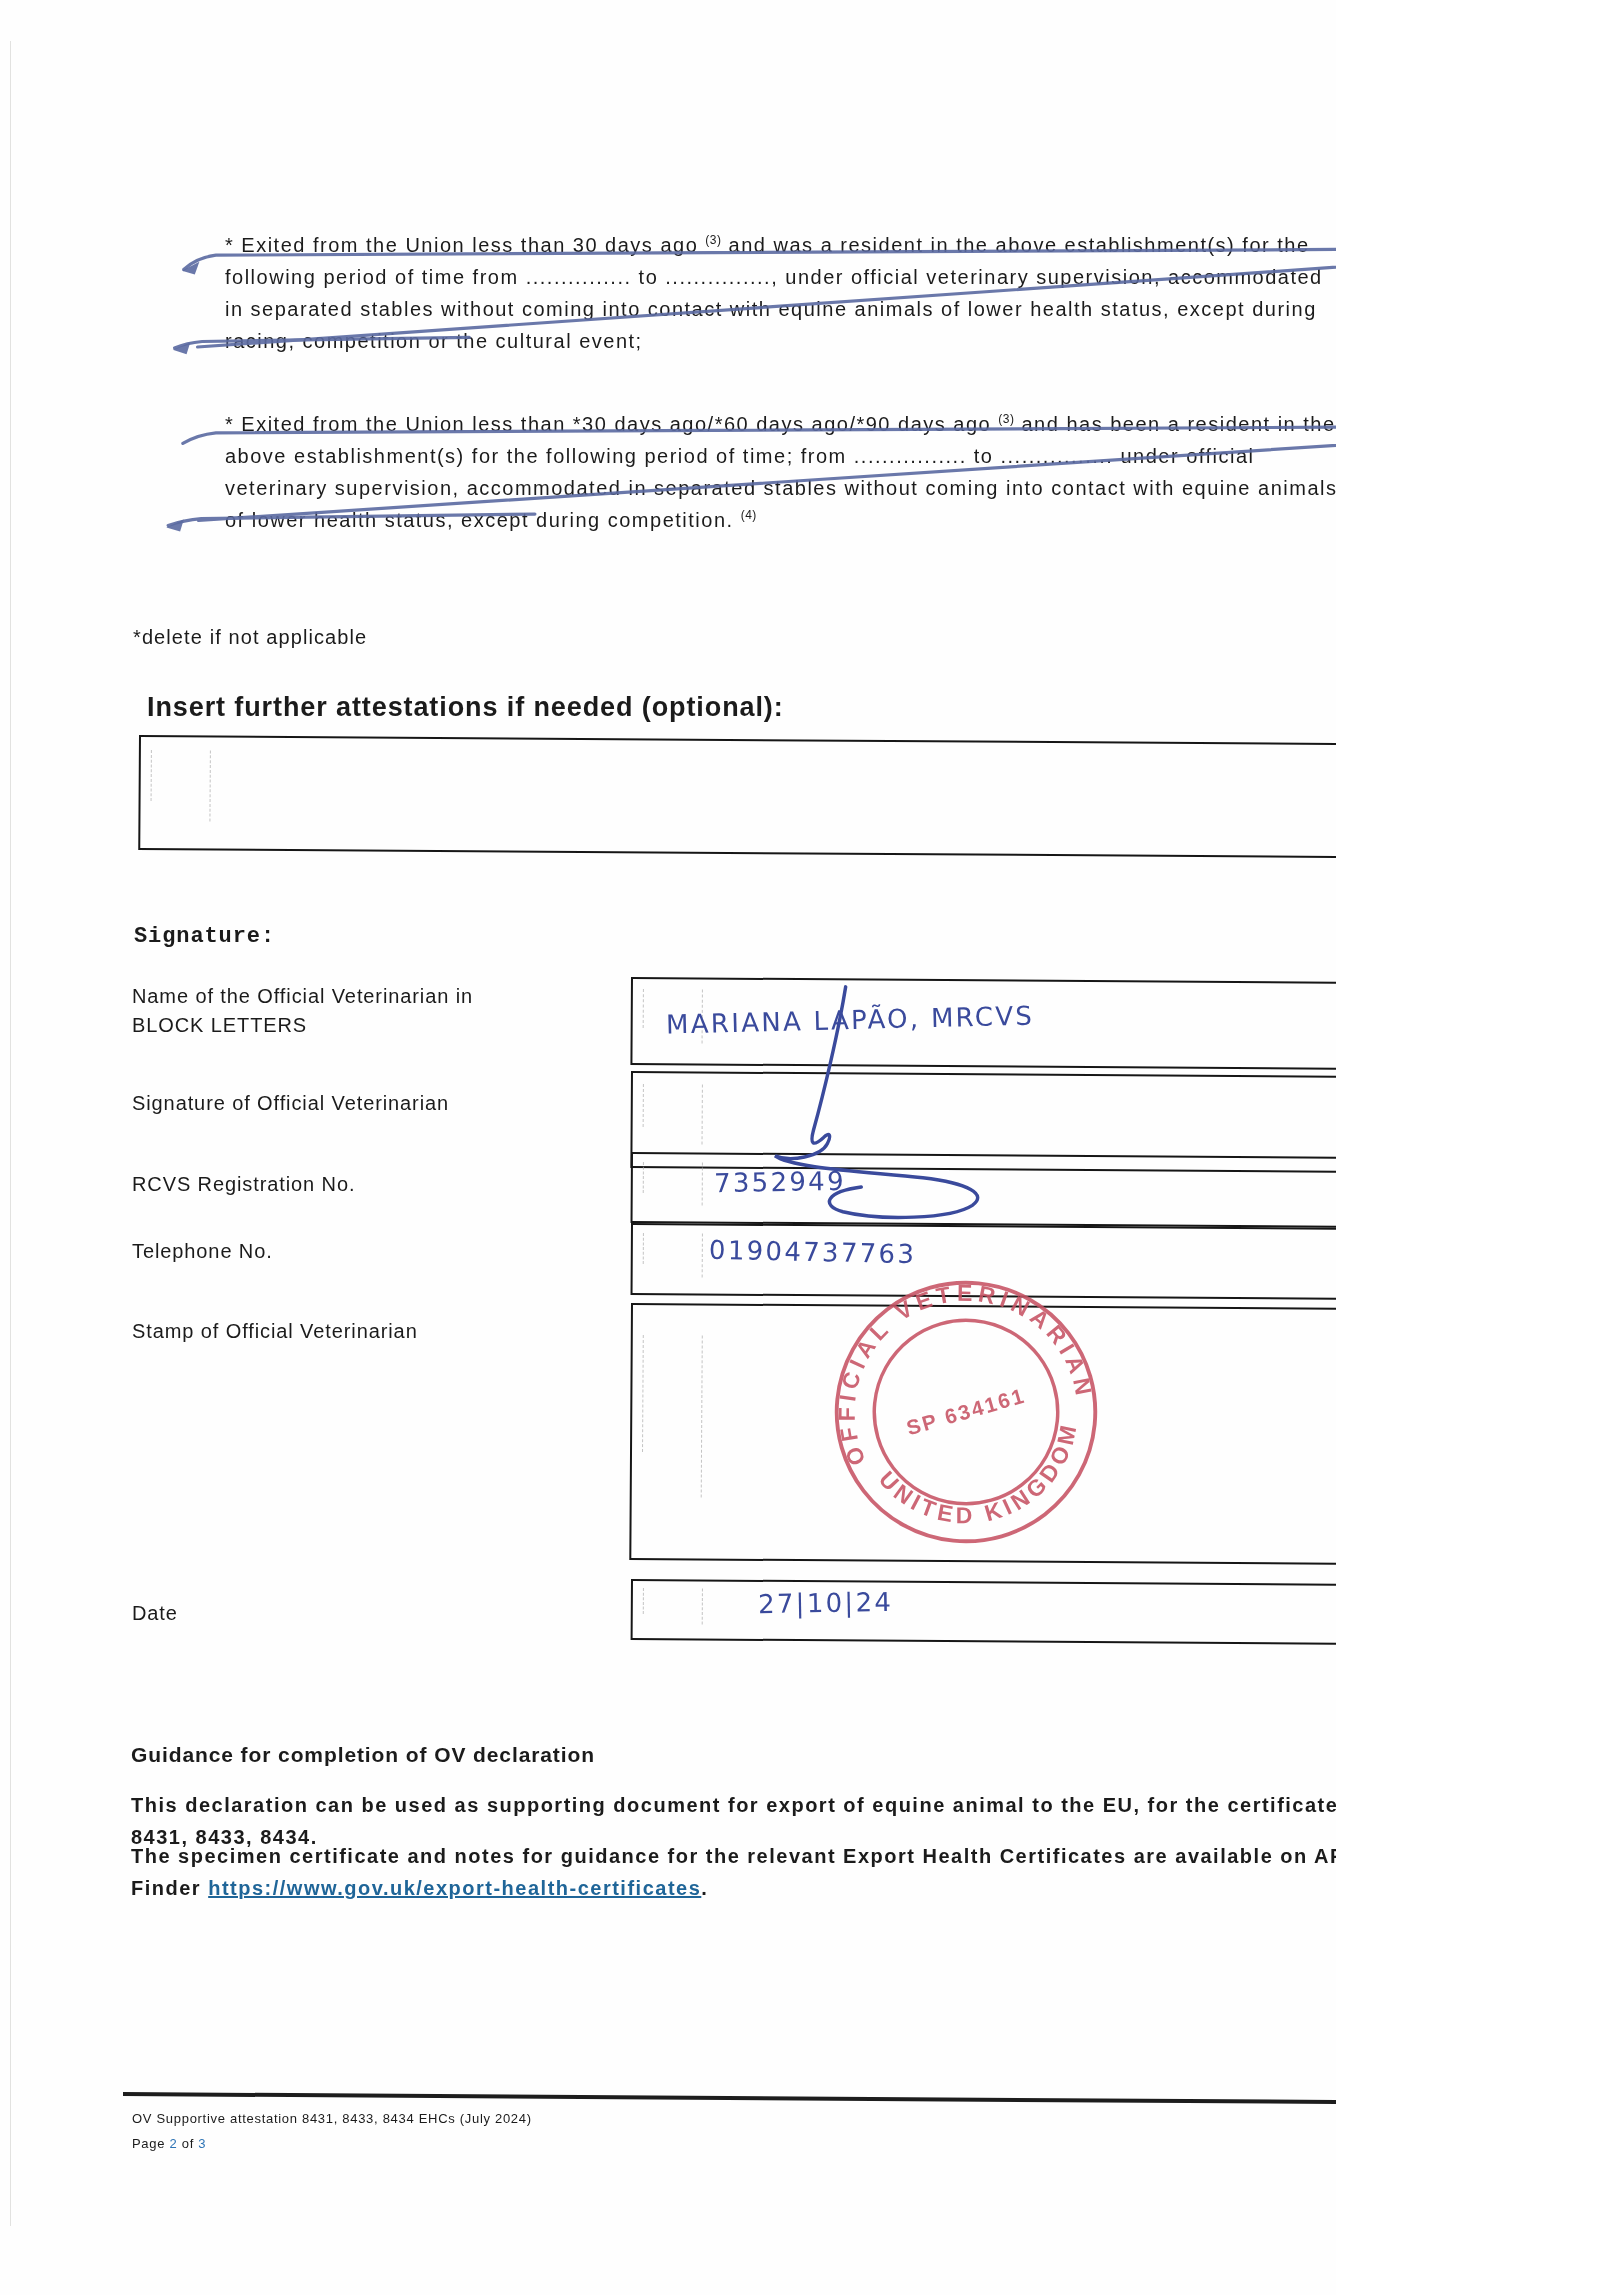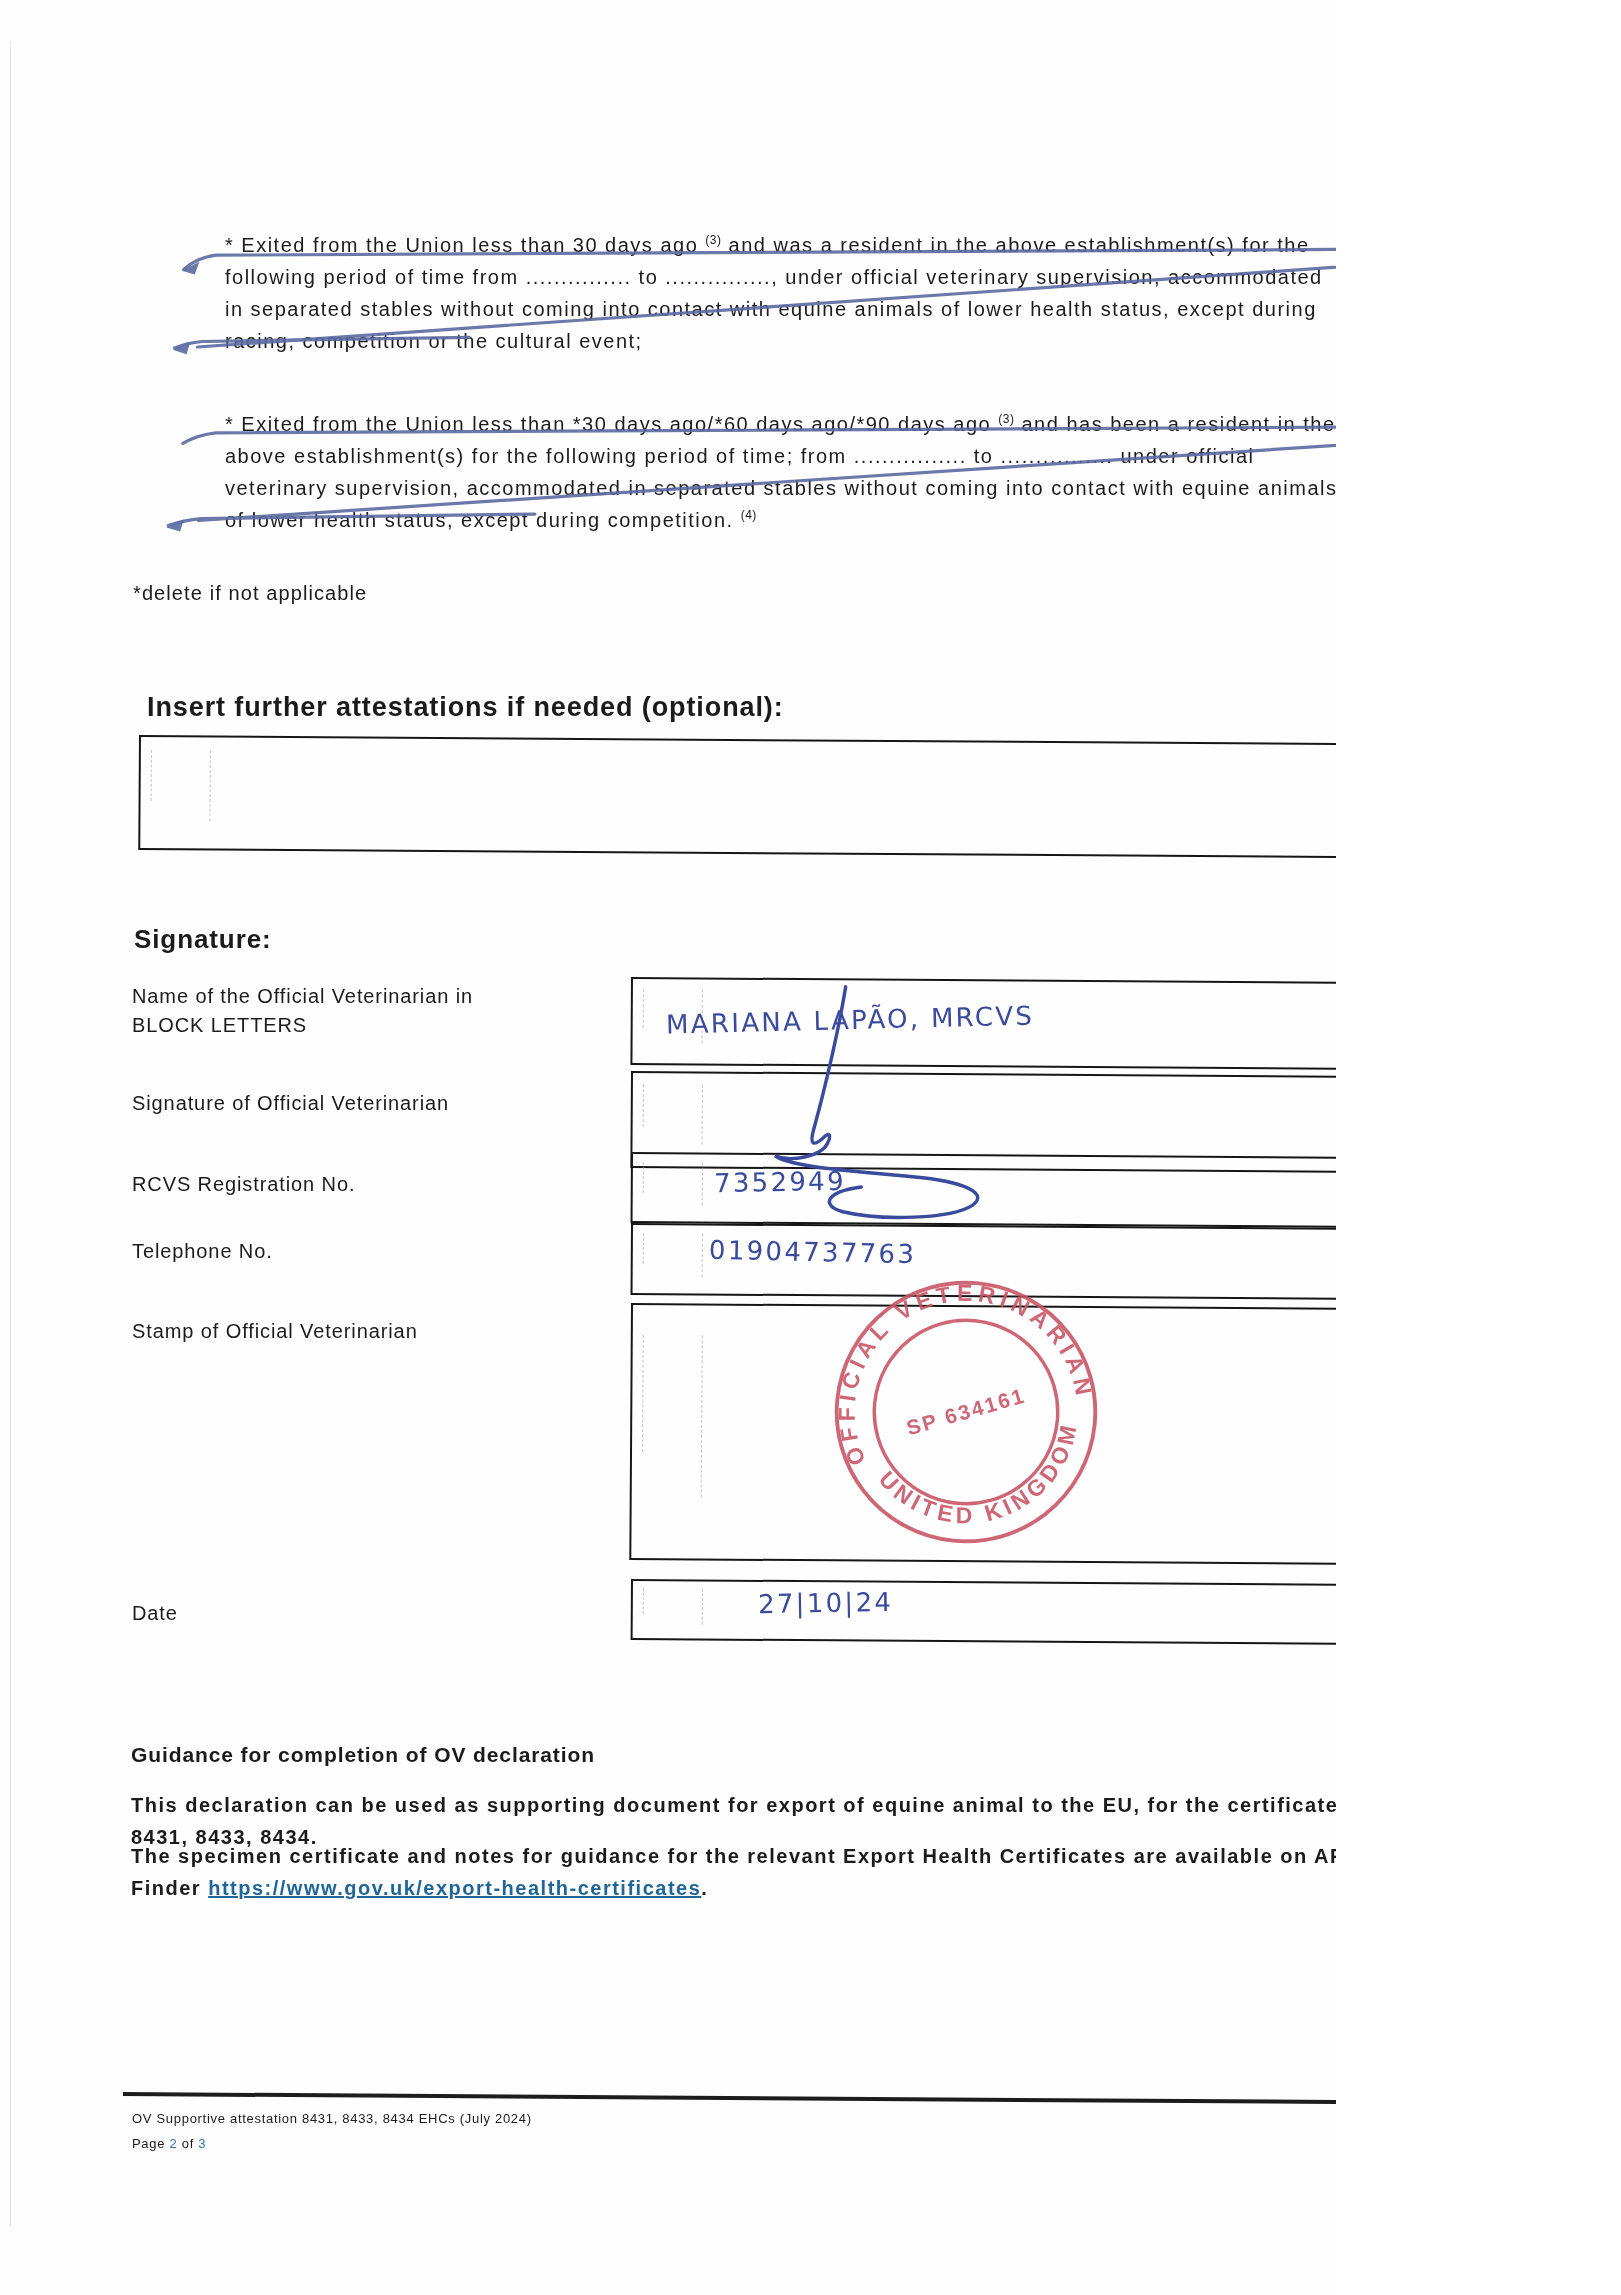--- a/index.html
+++ b/index.html
@@ -8,21 +8,21 @@
     font-family:"Liberation Sans", sans-serif;color:#1b1b1b;overflow:hidden;
   }
   .abs{position:absolute;}
   .scan-edge{left:10px;top:41px;width:1.4px;height:2185px;background:#e2e2e0;}
 
   
   .para{left:225px;width:1377px;font-size:20px;line-height:32px;letter-spacing:1.5px;}
   .pline{white-space:nowrap;display:block;}
   sup{font-size:12px;vertical-align:super;line-height:0;letter-spacing:0.5px;}
 
-  .note{font-size:20px;letter-spacing:1.1px;}
+  .note{font-size:20px;letter-spacing:1.1px;margin-top:44px;}
   .h-bold{font-weight:bold;letter-spacing:0.9px;}
 
   
   .formbox{
     border:2.3px solid #161616;background:transparent;
     transform:rotate(0.38deg);transform-origin:0 0;z-index:1;
   }
   .vmark{position:absolute;top:12%;height:64%;border-left:1.4px dashed #ababab;opacity:.7;}
   .vmark.m1{left:10px;height:46%;}
   .vmark.m2{left:69px;}
@@ -69,21 +69,21 @@
   <div class="abs note" style="left:133px;top:582px;">*delete if not applicable</div>
 
   <div class="abs h-bold" style="left:147px;top:692px;font-size:27px;">Insert further attestations if needed (optional):</div>
 
   <div class="abs formbox" style="left:139px;top:735px;width:1403px;height:111px;">
     <i class="vmark m1"></i>
     <i class="vmark m2"></i>
     <span></span>
   </div>
 
-  <div class="abs h-bold" style="left:134px;top:924px;font-size:26px;">Signature:</div>
+  <div class="abs h-bold" style="left:134px;top:924px;font-size:22px;font-family:Liberation Mono, monospace;">Signature:</div>
 
   <div class="abs label" style="left:132px;top:982px;width:482px;">Name of the Official Veterinarian in
 BLOCK LETTERS</div>
   <div class="abs formbox" style="left:631px;top:977px;width:912px;height:84px;">
     <i class="vmark m1"></i>
     <i class="vmark m2"></i>
   </div>
   <div class="abs hand" style="left:666px;top:1005px;font-size:26px;transform:rotate(-1.4deg);">MARIANA LAPÃO, MRCVS</div>
 
   <div class="abs label" style="left:132px;top:1089px;">Signature of Official Veterinarian</div>

